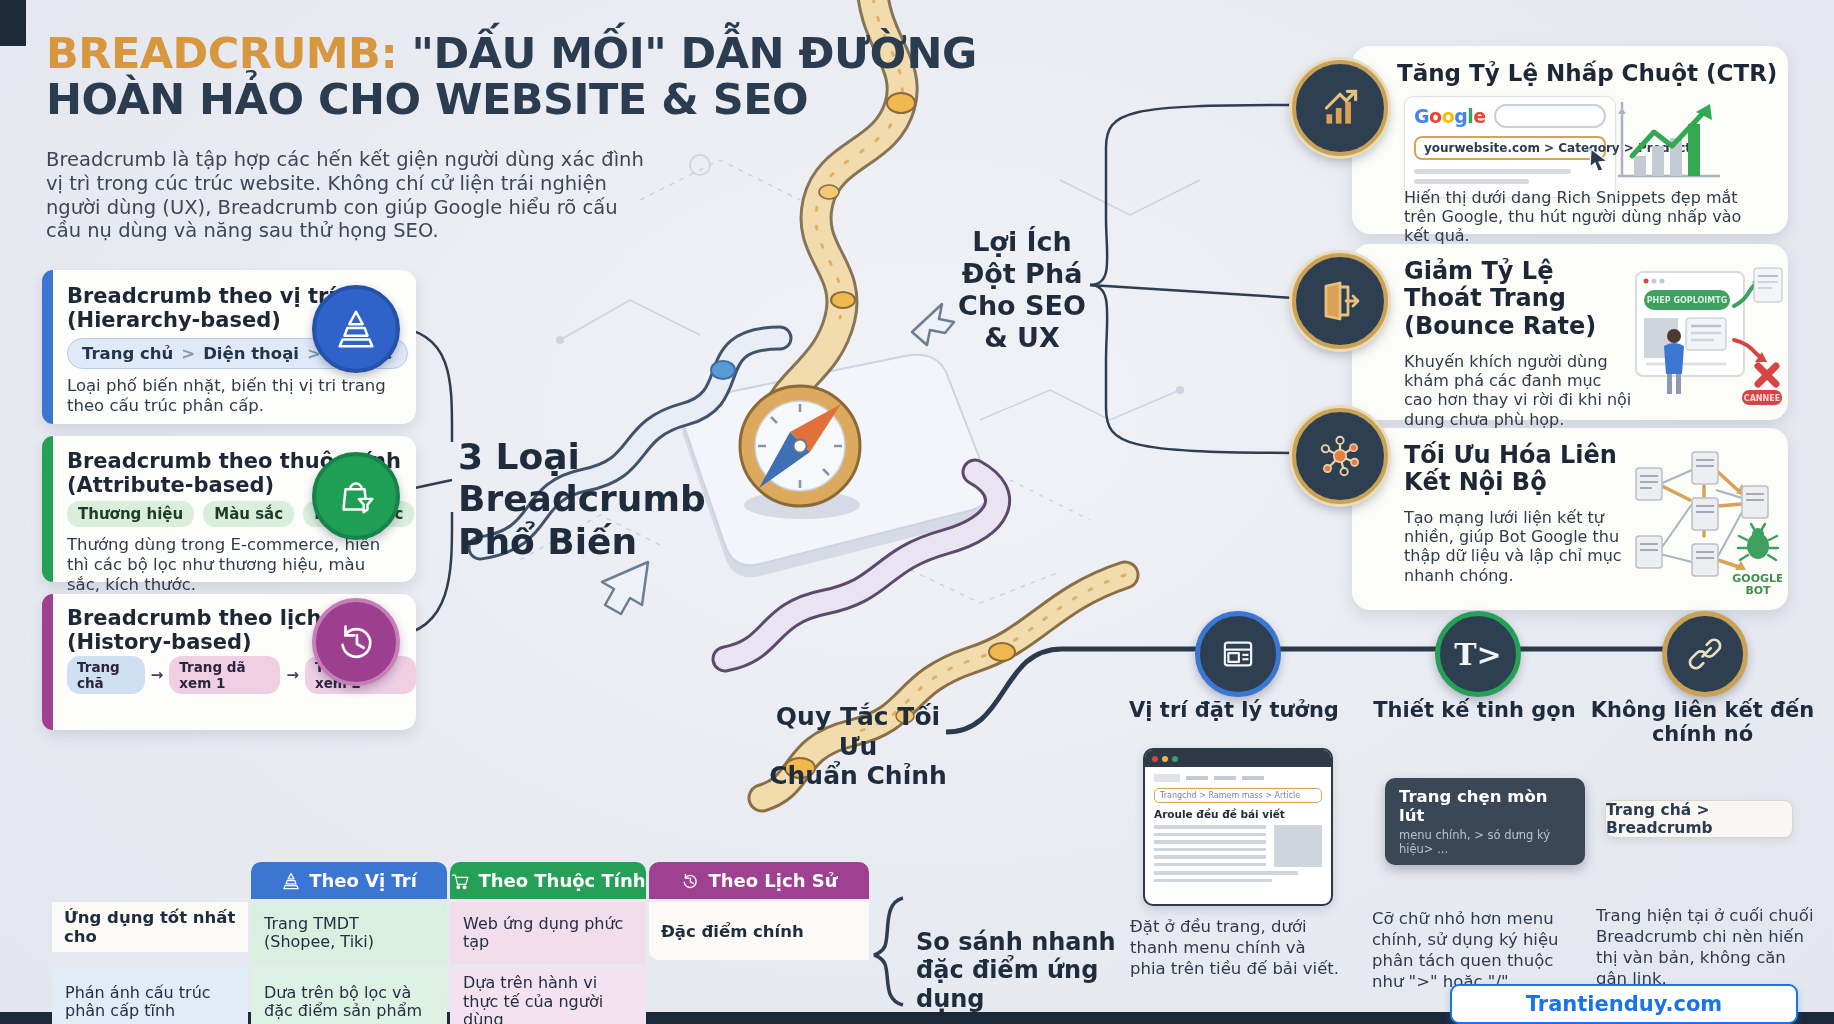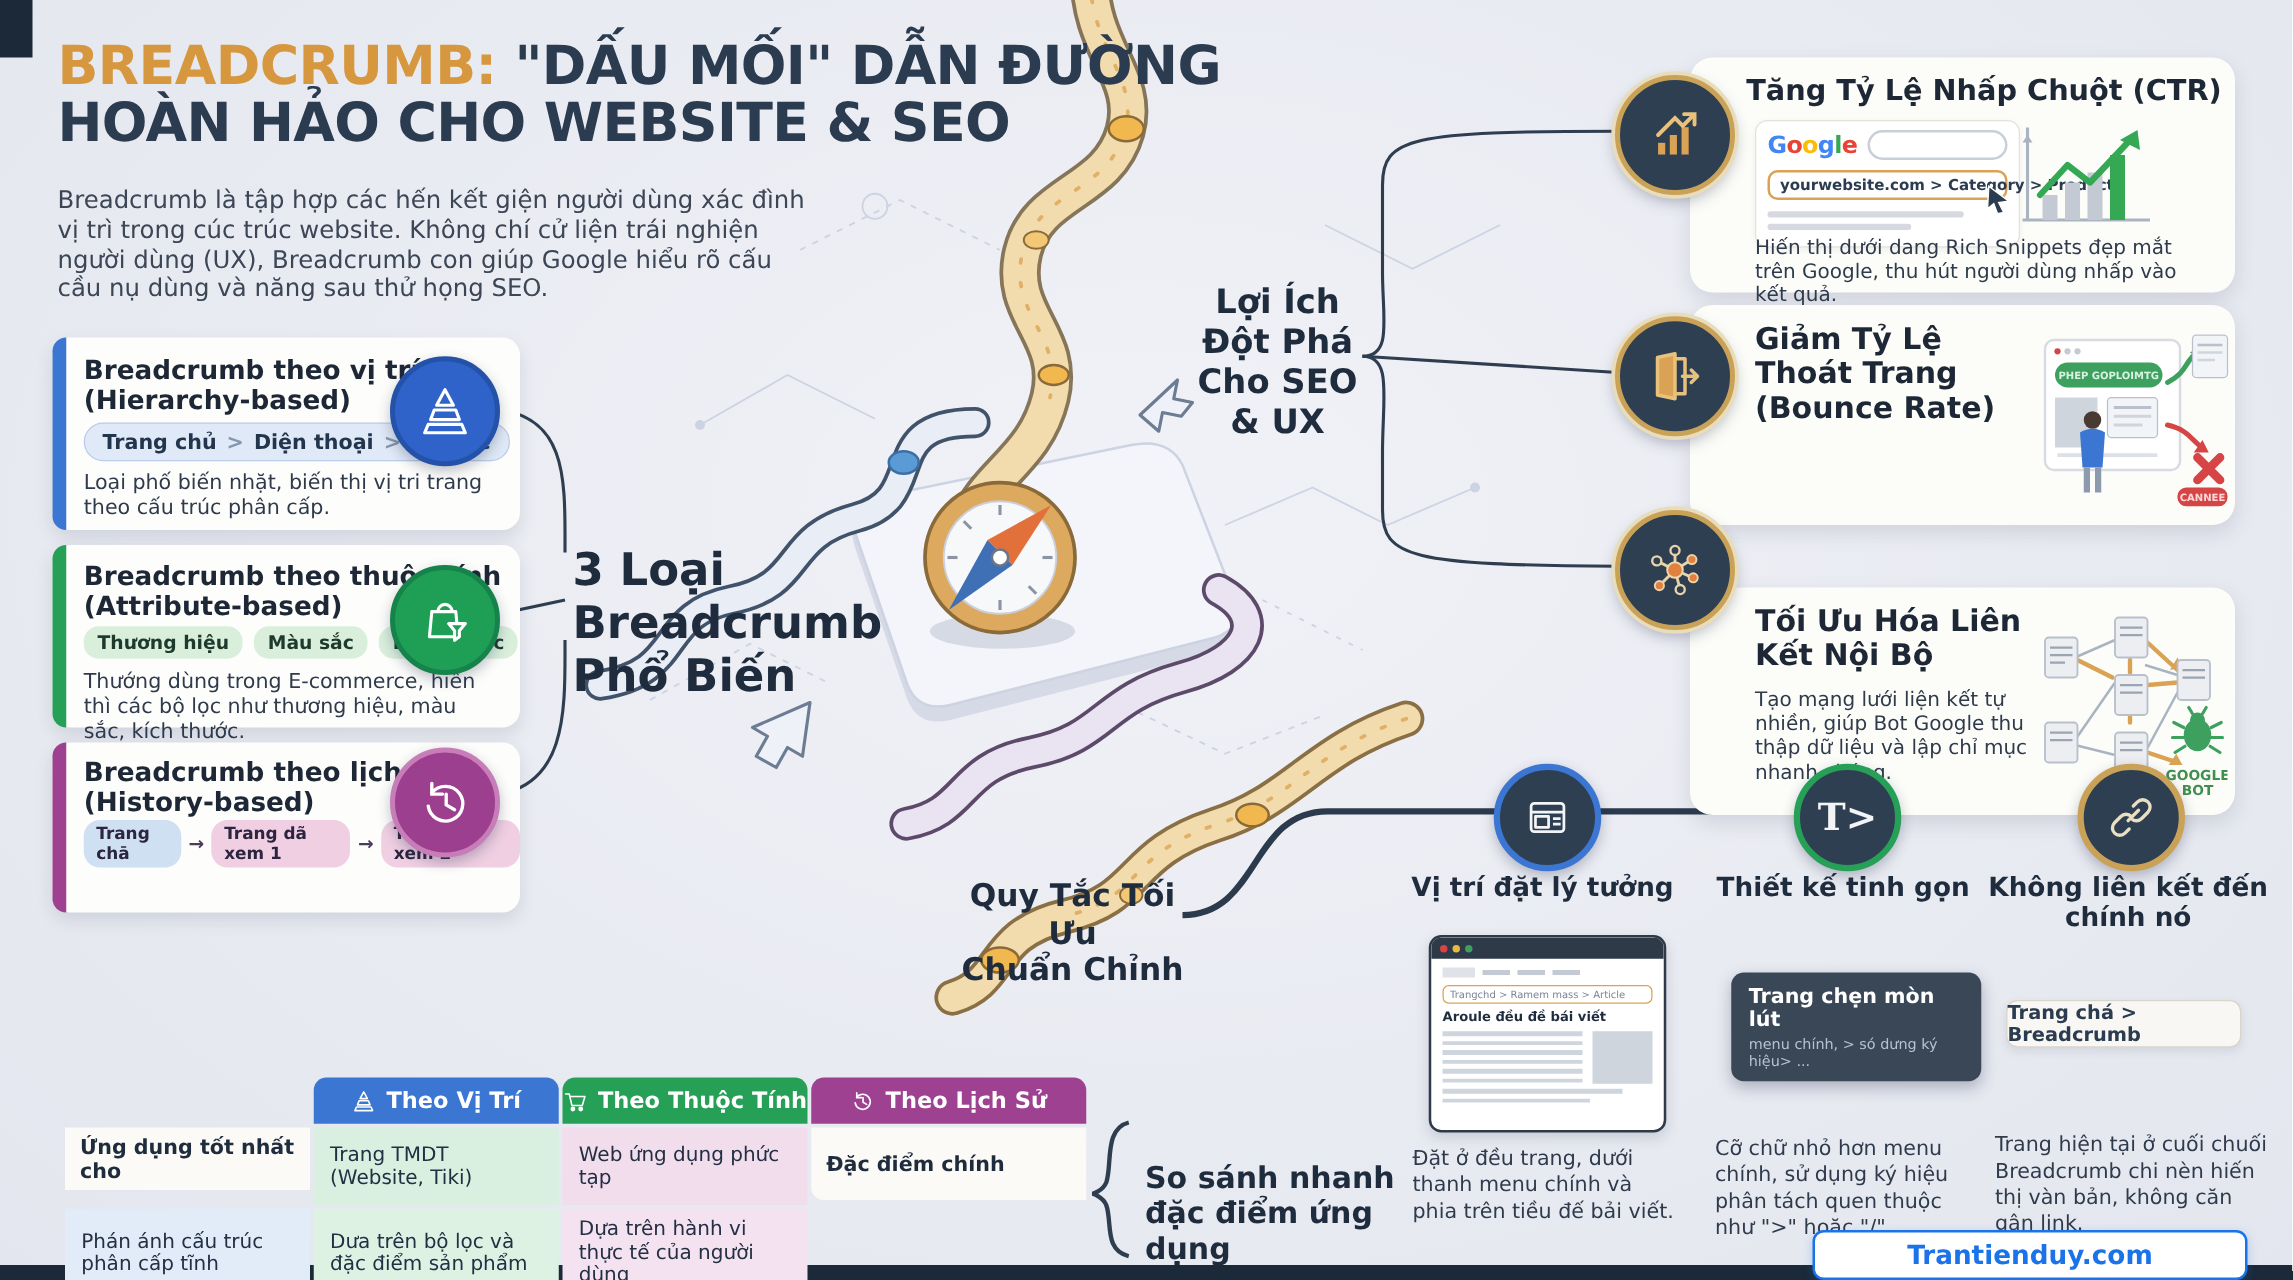--- a/index.html
+++ b/index.html
@@ -283,20 +283,21 @@
       <rect x="29" y="18" width="5.5" height="21" fill="#d9a254"></rect>
       <path d="M11 24 L24 11 L30 17 L38 9" stroke="#e8c27c" stroke-width="3" stroke-linecap="round"></path>
       <path d="M31 8 h8 v8" stroke="#e8c27c" stroke-width="3" stroke-linecap="round" fill="none"></path>
     </svg>
   </div>
 
   <div class="abs bcard" style="left:1352px;top:244px;width:436px;height:176px;z-index:3;">
     <h3 class="abs pre" style="left:52px;top:14px;font-size:24px;">Giảm Tỷ Lệ
 Thoát Trang
 (Bounce Rate)</h3>
+    <div class="abs desc" style="left:52px;top:108px;width:230px;">Khuyến khích người dùng khám phá các đanh mục cao hơn thay vi rời đi khi nội dung chưa phù họp.</div>
     <svg class="abs" style="left:282px;top:18px;" width="150" height="150" viewBox="0 0 150 150">
       <rect x="2" y="10" width="108" height="104" rx="7" fill="#fff" stroke="#d8dce2" stroke-width="2"></rect>
       <circle cx="12" cy="19" r="2.5" fill="#d64545"></circle>
         <circle cx="20" cy="19" r="2.5" fill="#c3cad4"></circle>
         <circle cx="28" cy="19" r="2.5" fill="#c3cad4"></circle>
       <rect x="10" y="28" width="86" height="20" rx="10" fill="#3da05f"></rect>
       <text x="53" y="41" text-anchor="middle" font-size="8" font-weight="bold" fill="#d8f2e0">PHEP GOPLOIMTG</text>
       <rect x="10" y="56" width="34" height="40" fill="#cfd5dd"></rect>
       <rect x="52" y="56" width="40" height="32" rx="3" fill="#f2f4f7" stroke="#b9c0cc"></rect>
       <line x1="57" y1="64" x2="87" y2="64" stroke="#b9c0cc" stroke-width="2.5"></line>
@@ -324,21 +325,21 @@
     </svg>
   </div>
   <div class="abs bicon" style="left:1292px;top:253px;z-index:4;">
     <svg width="48" height="48" viewBox="0 0 48 48" fill="none" stroke="#e8c27c" stroke-width="2.8" stroke-linecap="round" stroke-linejoin="round">
       <path d="M10 9 L24 6 V42 L10 39 Z" fill="#d9a254" stroke="#e8c27c"></path>
       <path d="M24 10 H32 V38 H24"></path>
       <path d="M30 24 H42 M37 19 L42 24 L37 29"></path>
     </svg>
   </div>
 
-  <div class="abs bcard" style="left:1352px;top:428px;width:436px;height:182px;z-index:3;margin-top:42px;">
+  <div class="abs bcard" style="left:1352px;top:428px;width:436px;height:182px;z-index:3;">
     <h3 class="abs pre" style="left:52px;top:14px;font-size:24px;">Tối Ưu Hóa Liên
 Kết Nội Bộ</h3>
     <div class="abs desc" style="left:52px;top:80px;width:225px;">Tạo mạng lưới liện kết tự nhiền, giúp Bot Google thu thập dữ liệu và lập chỉ mục nhanh chóng.</div>
     <svg class="abs" style="left:278px;top:14px;" width="152" height="158" viewBox="0 0 152 158">
       <g stroke="#aab3c0" stroke-width="2">
         <line x1="30" y1="42" x2="62" y2="28"></line>
           <line x1="30" y1="108" x2="62" y2="62"></line>
         <line x1="30" y1="112" x2="62" y2="120"></line>
           <line x1="86" y1="48" x2="112" y2="56"></line>
         <line x1="86" y1="118" x2="112" y2="70"></line>
@@ -506,21 +507,21 @@
     <div class="hd" style="background:#9e4190;">
       <svg width="20" height="20" viewBox="0 0 48 48" fill="none" stroke="#fff" stroke-width="3.2" stroke-linecap="round">
         <path d="M13 16 A 14.5 14.5 0 1 1 10 27"></path>
           <polyline points="13,8 13,17 22,17"></polyline>
           <polyline points="25,17 25,26 32,30"></polyline>
       </svg>
       <span>Theo Lịch Sử</span>
     </div>
 
     <div class="rowlab" style="height:50px;">Ứng dụng tốt nhất cho</div>
-    <div class="cell" style="background:#d9efdf;height:50px;">Trang TMDT (Website, Tiki)</div>
+    <div class="cell" style="background:#d9efdf;height:50px;">Trang TMDT (Shopee, Tiki)</div>
     <div class="cell" style="background:#f2dded;height:50px;">Web ứng dụng phức tạp</div>
 
     <div class="rowlab" style="height:58px;border-radius:0 0 0 10px;">Đặc điểm chính</div>
     <div class="cell" style="background:#e2ecf8;height:58px;">Phán ánh cấu trúc phân cấp tĩnh</div>
     <div class="cell" style="background:#def2e4;height:58px;">Dưa trên bộ lọc và đặc điểm sản phẩm</div>
     <div class="cell" style="background:#f4e2f0;height:58px;border-radius:0 0 10px 0;">Dựa trên hành vi thực tế của người dùng</div>
   </div>
 
   <div class="abs watermark" style="left:1450px;top:984px;width:344px;height:36px;z-index:5;">
     <span>Trantienduy.com</span>

